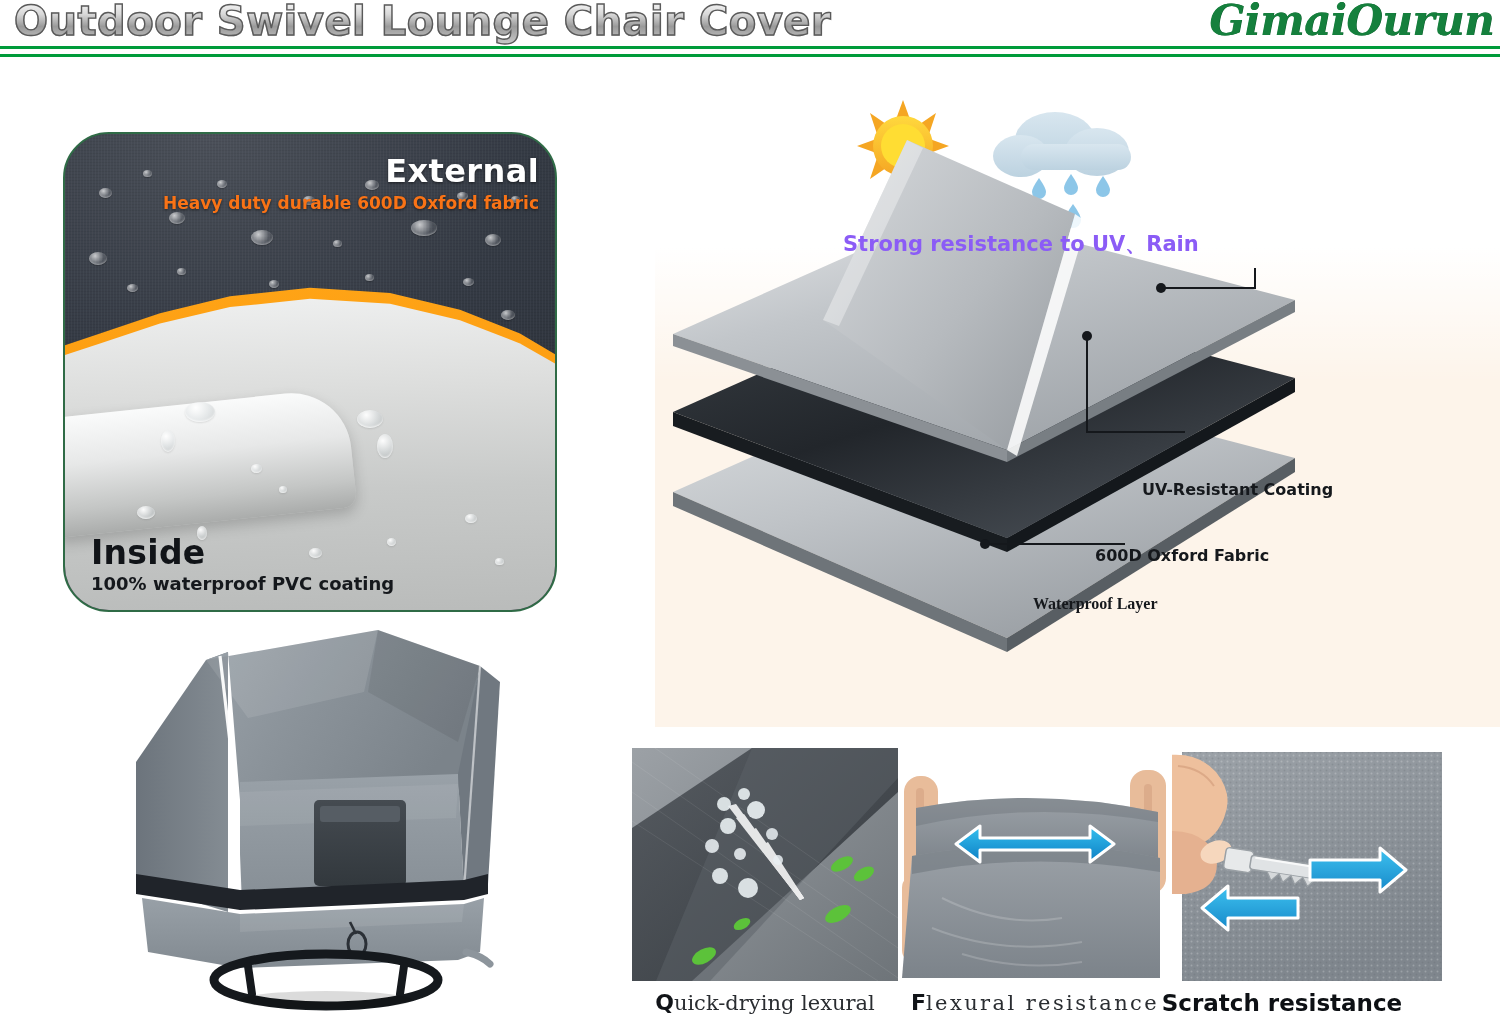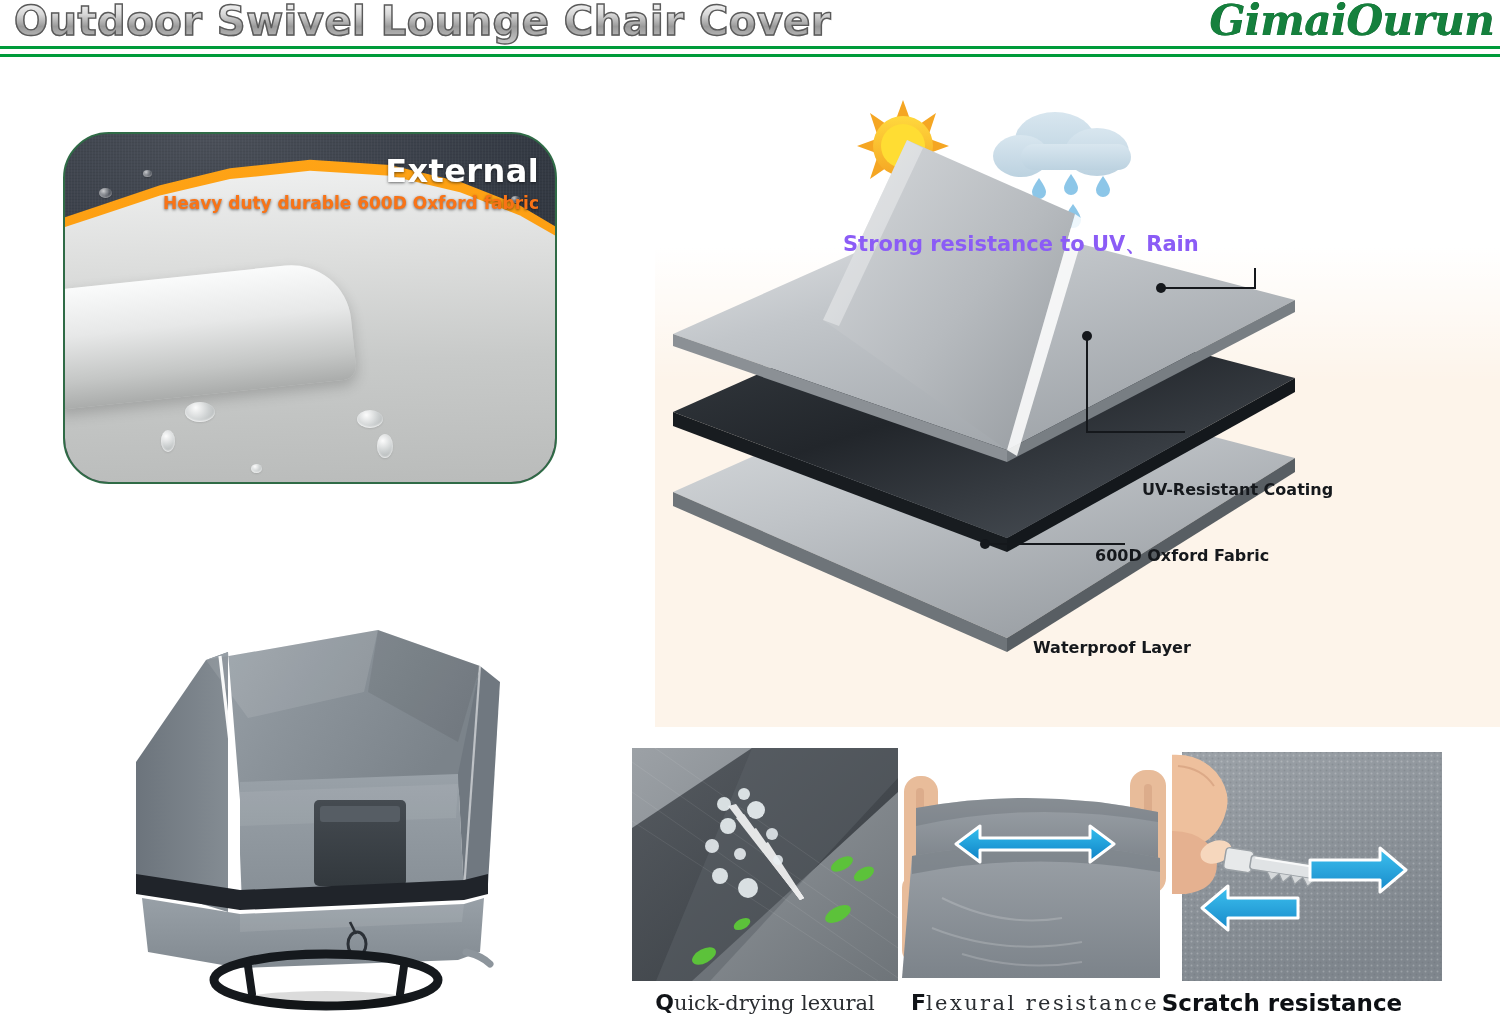--- a/index.html
+++ b/index.html
@@ -36,21 +36,21 @@
   }
   #header-rule {
     position: absolute; left: 0; top: 46px; width: 1500px; height: 11px;
     border-top: 3px solid #009b3a;
     border-bottom: 3px solid #009b3a;
     background: #ffffff;
   }
 
   
   #fabric-panel {
-    position: absolute; left: 63px; top: 132px; width: 494px; height: 352px;
+    position: absolute; left: 63px; top: 132px; width: 494px; height: 480px;
     border: 2px solid #2f6b46; border-radius: 46px;
     overflow: hidden; background: #3b4047;
   }
   .fab-outer {
     position: absolute; inset: 0;
     background:
       radial-gradient(120% 90% at 30% 0%, #4b5059 0%, #343a44 55%, #2b3039 100%);
   }
   .fab-weave {
     position: absolute; inset: 0; opacity: .32;
@@ -129,21 +129,21 @@
     font-family: "DejaVu Sans", sans-serif;
     font-size: 21px; font-weight: 700; color: #8b5cf6; white-space: nowrap;
   }
   .callout-label {
     position: absolute;
     font-family: "DejaVu Sans", sans-serif;
     font-size: 16px; font-weight: 700; color: #15181c; white-space: nowrap;
   }
   #callout-uv    { left: 487px; top: 398px; }
   #callout-oxford{ left: 440px; top: 464px; }
-  #callout-water { left: 378px; top: 556px; }
+  #callout-water { left: 378px; top: 513px; font-family: Liberation Serif, serif; }
 
   
   .feature {
     position: absolute; top: 748px; width: 266px; height: 233px; overflow: hidden;
   }
   #feature-0 { left: 632px; }
   #feature-1 { left: 902px; }
   #feature-2 { left: 1172px; width: 270px; }
   .feature-svg { width: 100%; height: 100%; display: block; }
   .feature-caption {
@@ -227,20 +227,24 @@
   <div class="drop lt" style="left:244px; top:414px; width:13px; height:10px;"></div>
   <div class="drop lt" style="left:322px; top:404px; width:9px;  height:8px;"></div>
   <div class="drop lt" style="left:400px; top:380px; width:12px; height:9px;"></div>
   <div class="drop lt" style="left:430px; top:424px; width:9px;  height:7px;"></div>
 
   <div id="label-external">
     <span class="big">External</span>
     <span class="sub">Heavy duty durable 600D Oxford fabric</span>
   </div>
 
+  <div id="label-inside">
+    <span class="big">Inside</span>
+    <span class="sub">100% waterproof PVC coating</span>
+  </div>
 </div>
 
 <div id="chair-product">
   <svg id="chair-svg" viewBox="0 0 410 400">
     <defs>
       <linearGradient id="gBodyTop" x1="0" y1="0" x2="1" y2="0.4">
         <stop offset="0" stop-color="#9aa2a9"></stop>
         <stop offset="0.45" stop-color="#8b939a"></stop>
         <stop offset="1" stop-color="#7b838a"></stop>
       </linearGradient>

